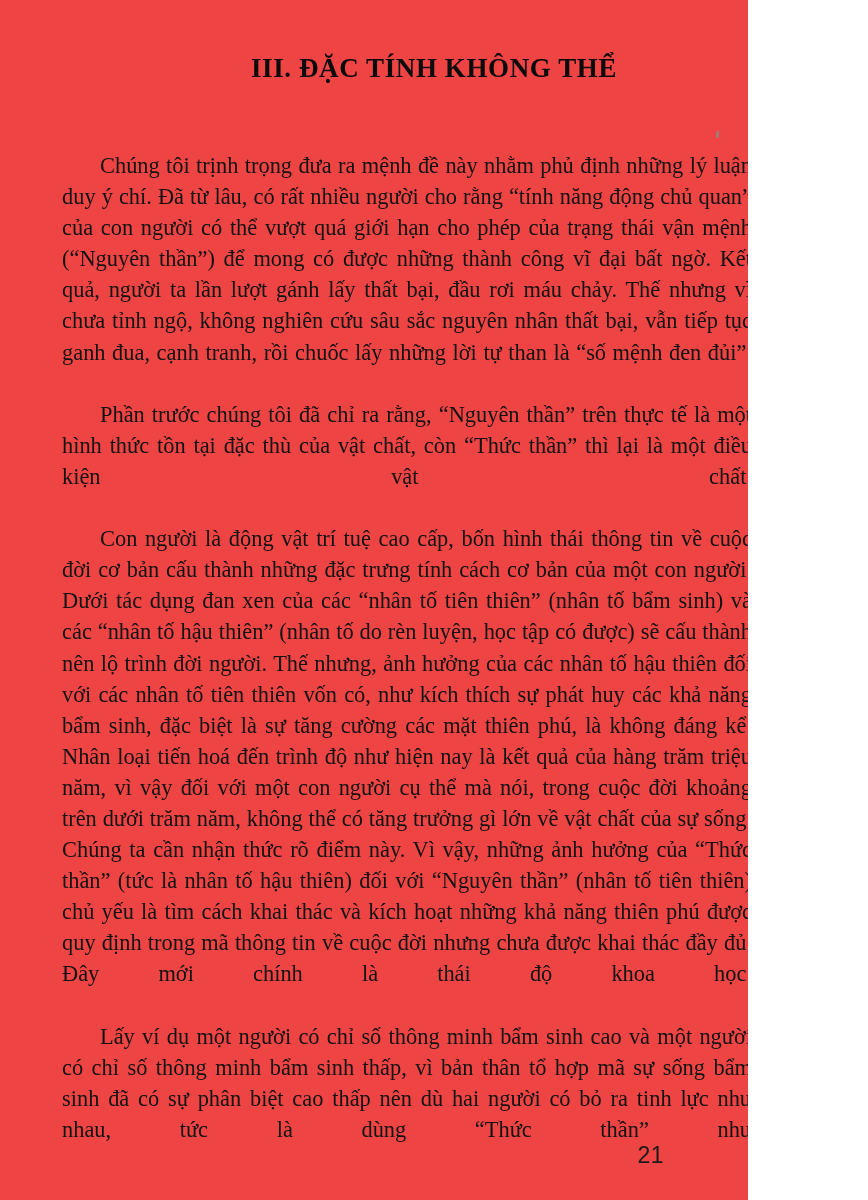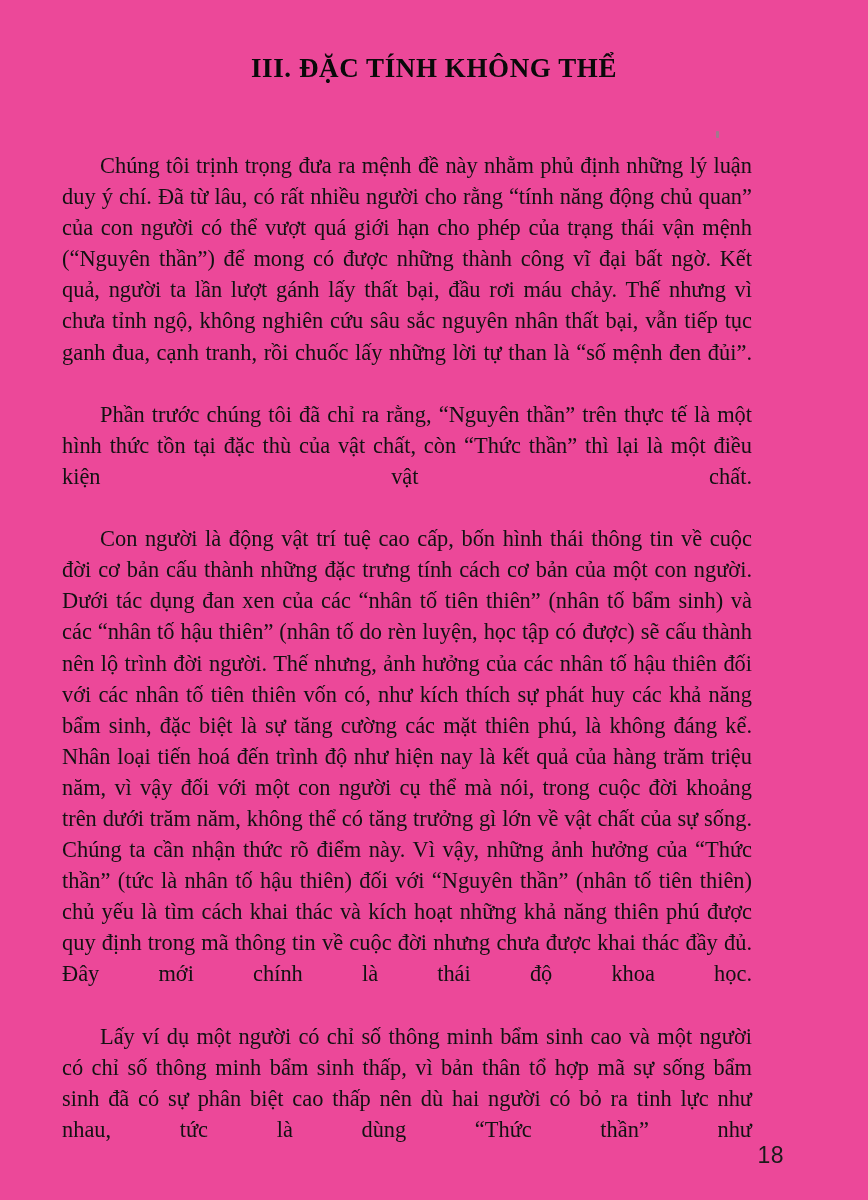--- a/index.html
+++ b/index.html
@@ -3,23 +3,23 @@
 <meta charset="utf-8">
 <title>Trang 21</title>
 <style>
   html, body {
     margin: 0;
     padding: 0;
     background: #ffffff;
   }
   .page {
     position: relative;
-    width: 868px;
+    width: 748px;
     height: 1200px;
-    background: #ec4899;
+    background: #ef4444;
     overflow: hidden;
     font-family: "Liberation Serif", "DejaVu Serif", serif;
     color: #111111;
     box-sizing: border-box;
   }
 
   
   .heading {
     position: absolute;
     left: 0;
@@ -101,15 +101,15 @@
 
   <div class="speck"></div>
 
   <div class="body-col">
     <p class="para">Chúng tôi trịnh trọng đưa ra mệnh đề này nhằm phủ định những lý luận duy ý chí. Đã từ lâu, có rất nhiều người cho rằng “tính năng động chủ quan” của con người  có thể vượt quá giới hạn cho phép của trạng thái vận mệnh (“Nguyên thần”) để mong có được những thành công vĩ đại bất ngờ. Kết quả, người ta lần lượt gánh lấy thất bại, đầu rơi máu chảy. Thế nhưng vì chưa tỉnh ngộ, không nghiên cứu sâu sắc nguyên nhân thất bại, vẫn tiếp tục ganh đua, cạnh tranh, rồi chuốc lấy những lời tự than là “số mệnh đen đủi”.</p>
     <p class="para">Phần trước chúng tôi đã chỉ ra rằng, “Nguyên thần” trên thực tế là một hình thức tồn tại đặc thù của vật chất, còn “Thức thần” thì lại là một điều kiện vật chất.</p>
     <p class="para">Con người là động vật trí tuệ cao cấp, bốn hình thái thông tin về cuộc đời cơ bản cấu thành những đặc trưng tính cách cơ bản của một con người. Dưới tác dụng đan xen của các “nhân tố tiên thiên” (nhân tố bẩm sinh) và các “nhân tố hậu thiên” (nhân tố do rèn luyện, học tập có được) sẽ cấu thành nên lộ trình đời người. Thế nhưng, ảnh hưởng của các nhân tố hậu thiên đối với các nhân tố tiên thiên vốn có, như kích thích sự phát huy các khả năng bẩm sinh, đặc biệt là sự tăng cường các mặt thiên phú, là không đáng kể. Nhân loại tiến hoá đến trình độ như hiện nay là kết quả của hàng trăm triệu năm, vì vậy đối với một con người cụ thể mà nói, trong cuộc đời khoảng trên dưới trăm năm, không thể có tăng trưởng gì lớn về vật chất của sự sống. Chúng ta cần nhận thức rõ điểm này. Vì vậy, những ảnh hưởng của “Thức thần” (tức là nhân tố hậu thiên) đối với “Nguyên thần” (nhân tố tiên thiên) chủ yếu là tìm cách khai thác và kích hoạt những khả năng thiên phú được quy định trong mã thông tin về cuộc đời nhưng  chưa được khai thác đầy đủ. Đây mới chính là thái độ khoa học.</p>
     <p class="para">Lấy ví dụ một người có chỉ số thông minh bẩm sinh cao và một người có chỉ số thông minh bẩm sinh thấp, vì bản thân tổ hợp mã sự sống bẩm sinh đã có sự phân biệt cao thấp nên dù hai người có bỏ ra tinh lực như nhau, tức là dùng “Thức thần” như</p>
   </div>
 
-  <div class="folio">18</div>
+  <div class="folio">21</div>
 
 </div>
 
 </body></html>

